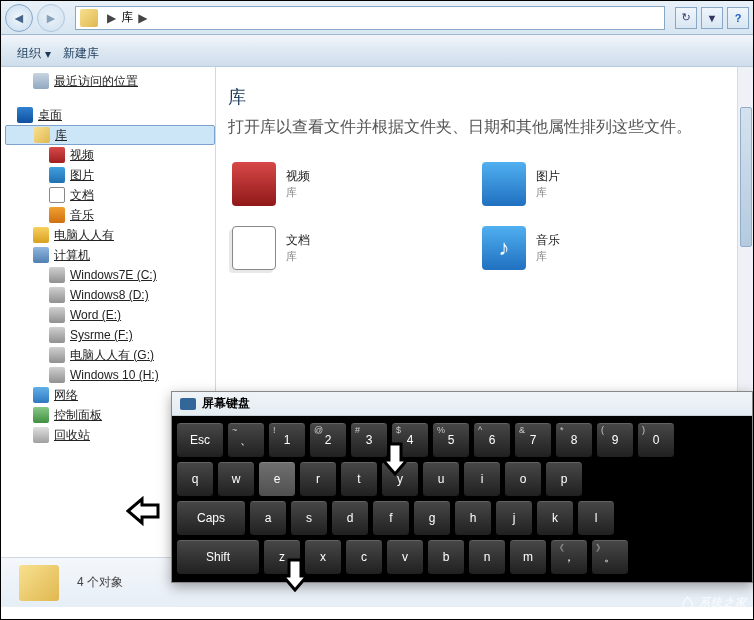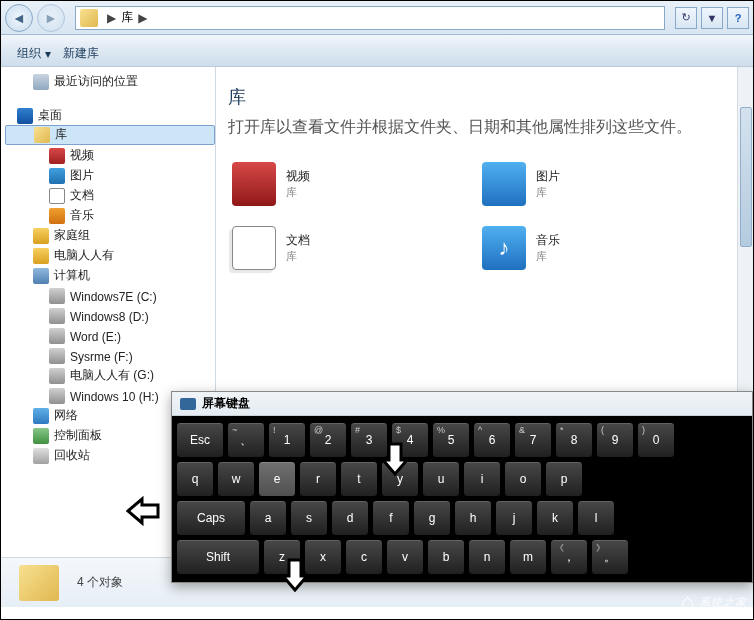--- a/index.html
+++ b/index.html
@@ -13,21 +13,21 @@
 .addr-sep { padding: 0 5px; color: #444; }
 .nav-right-btn { width: 22px; height: 22px; border: 1px solid #88a8c8; background: linear-gradient(#f0f6fc,#d8e6f2); display: flex; align-items: center; justify-content: center; font-size: 11px; color: #336; cursor: pointer; }
 
 
 .toolbar { height: 32px; background: linear-gradient(#f2f6fb, #dde8f2, #cfddec); border-bottom: 1px solid #b8ccdf; display: flex; align-items: flex-end; padding: 0 10px; font-size: 12px; color: #1a3a5a; }
 .tb-item { padding: 4px 6px; display: flex; align-items: center; gap: 4px; cursor: pointer; }
 
 
 .main { display: flex; height: 490px; }
 .sidebar { width: 215px; border-right: 1px solid #d0d8e0; overflow-y: auto; padding: 4px 0 4px 4px; font-size: 12px; color: #222; }
-.tree-item { display: flex; align-items: flex-end; height: 20px; padding: 1px 0; cursor: pointer; white-space: nowrap; }
+.tree-item { display: flex; align-items: center; height: 20px; padding: 1px 0; cursor: pointer; white-space: nowrap; text-decoration: underline; }
 .tree-item.selected { background: #cde6f7; border: 1px solid #7da2ce; border-radius: 2px; }
 .ti-icon { width: 16px; height: 16px; margin-right: 5px; flex-shrink: 0; border-radius: 2px; }
 .ind-0 { padding-left: 12px; } .ind-1 { padding-left: 28px; } .ind-2 { padding-left: 44px; }
 .ic-recent { background: linear-gradient(#c8d4e0,#90a8c0); }
 .ic-desktop { background: linear-gradient(#3080d0,#1050a0); }
 .ic-lib { background: linear-gradient(135deg,#f8e090,#e0b850); }
 .ic-video { background: linear-gradient(#d84848,#a02020); }
 .ic-pic { background: linear-gradient(#40a0e0,#2070b0); }
 .ic-doc { background: #fff; border: 1px solid #888; }
 .ic-music { background: linear-gradient(#f0a030,#d07010); }
@@ -141,24 +141,20 @@
     <div class="tree-item ind-2">
         <div class="ti-icon ic-doc"></div>
         <span>文档</span>
       </div>
     <div class="tree-item ind-2">
         <div class="ti-icon ic-music"></div>
         <span>音乐</span>
       </div>
     <div class="tree-item ind-1">
         <div class="ti-icon ic-home"></div>
-        <span>家庭组</span>
-      </div>
-    <div class="tree-item ind-1">
-        <div class="ti-icon ic-home"></div>
         <span>电脑人人有</span>
       </div>
     <div class="tree-item ind-1">
         <div class="ti-icon ic-pc"></div>
         <span>计算机</span>
       </div>
     <div class="tree-item ind-2">
         <div class="ti-icon ic-drive"></div>
         <span>Windows7E (C:)</span>
       </div>

